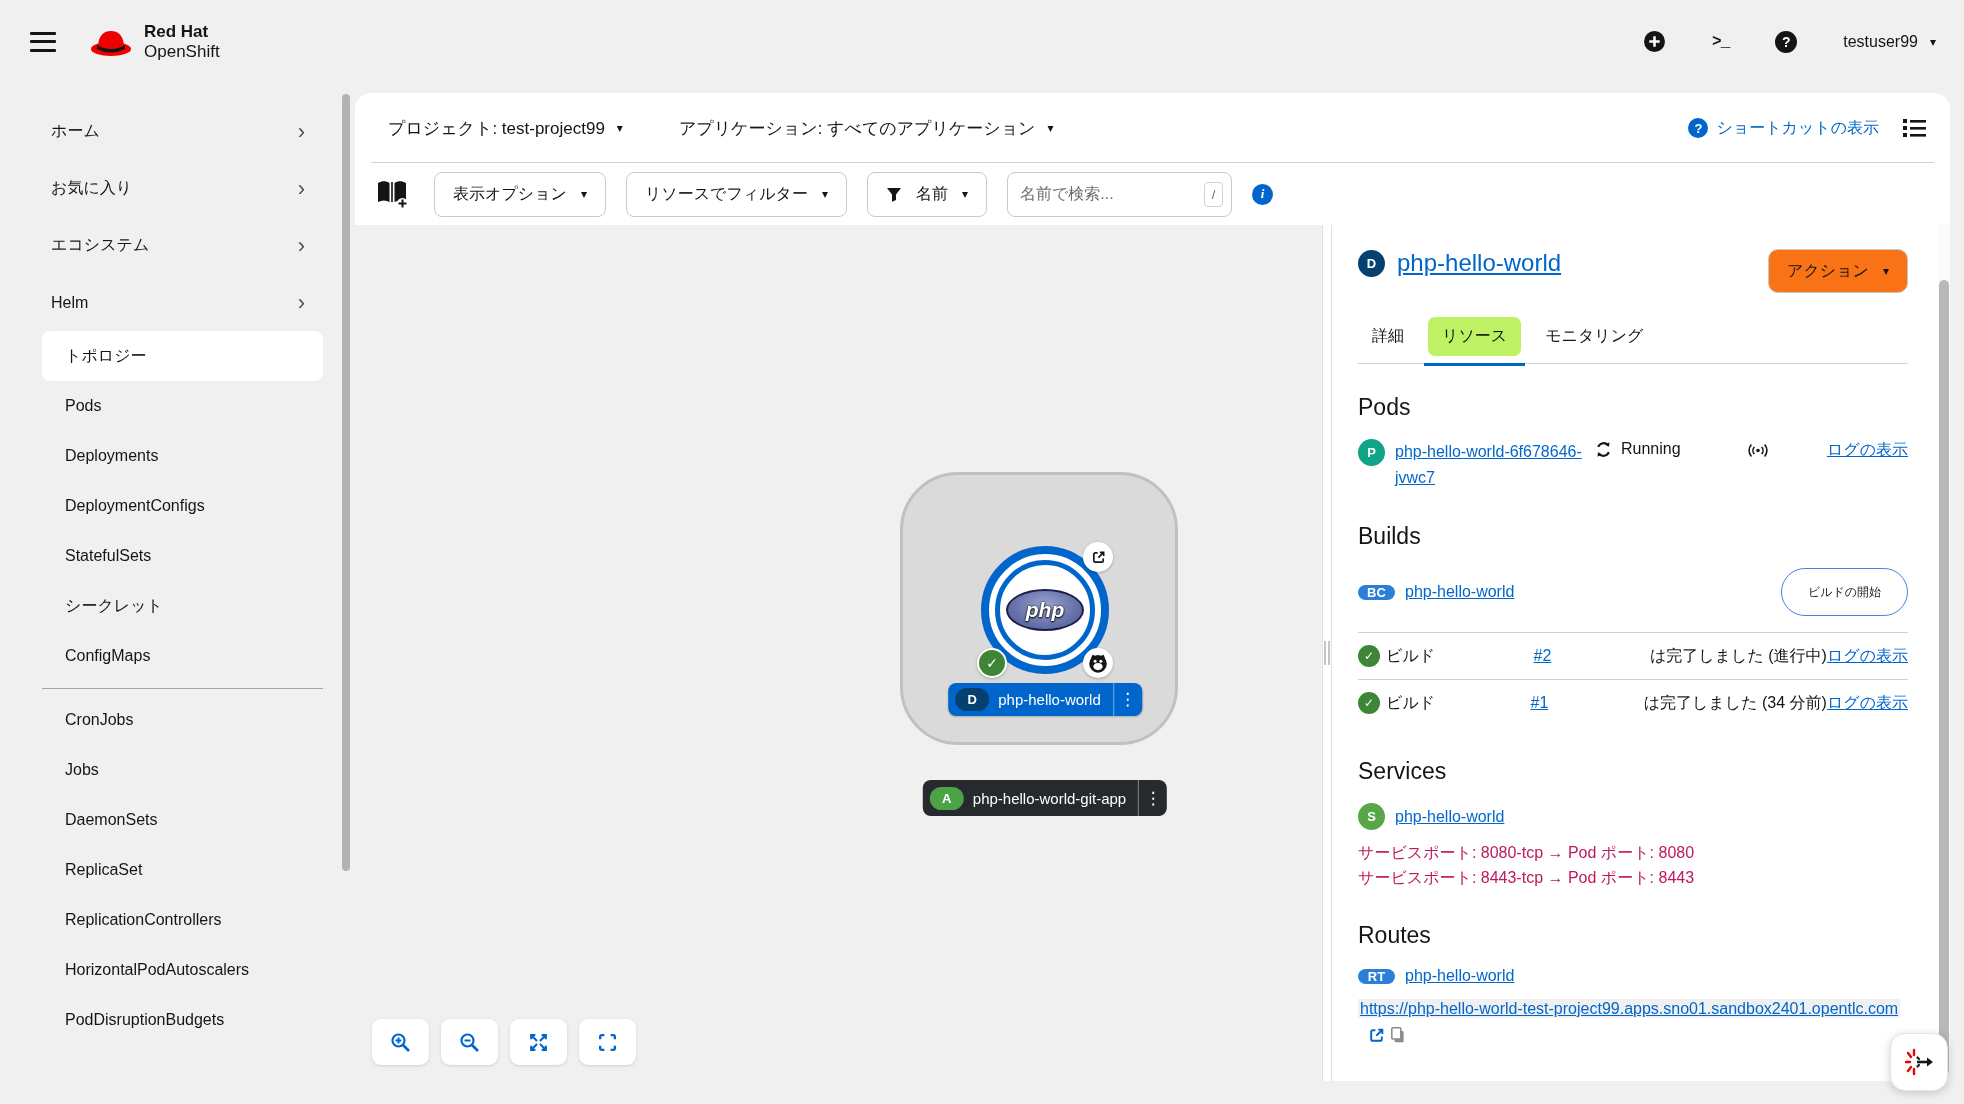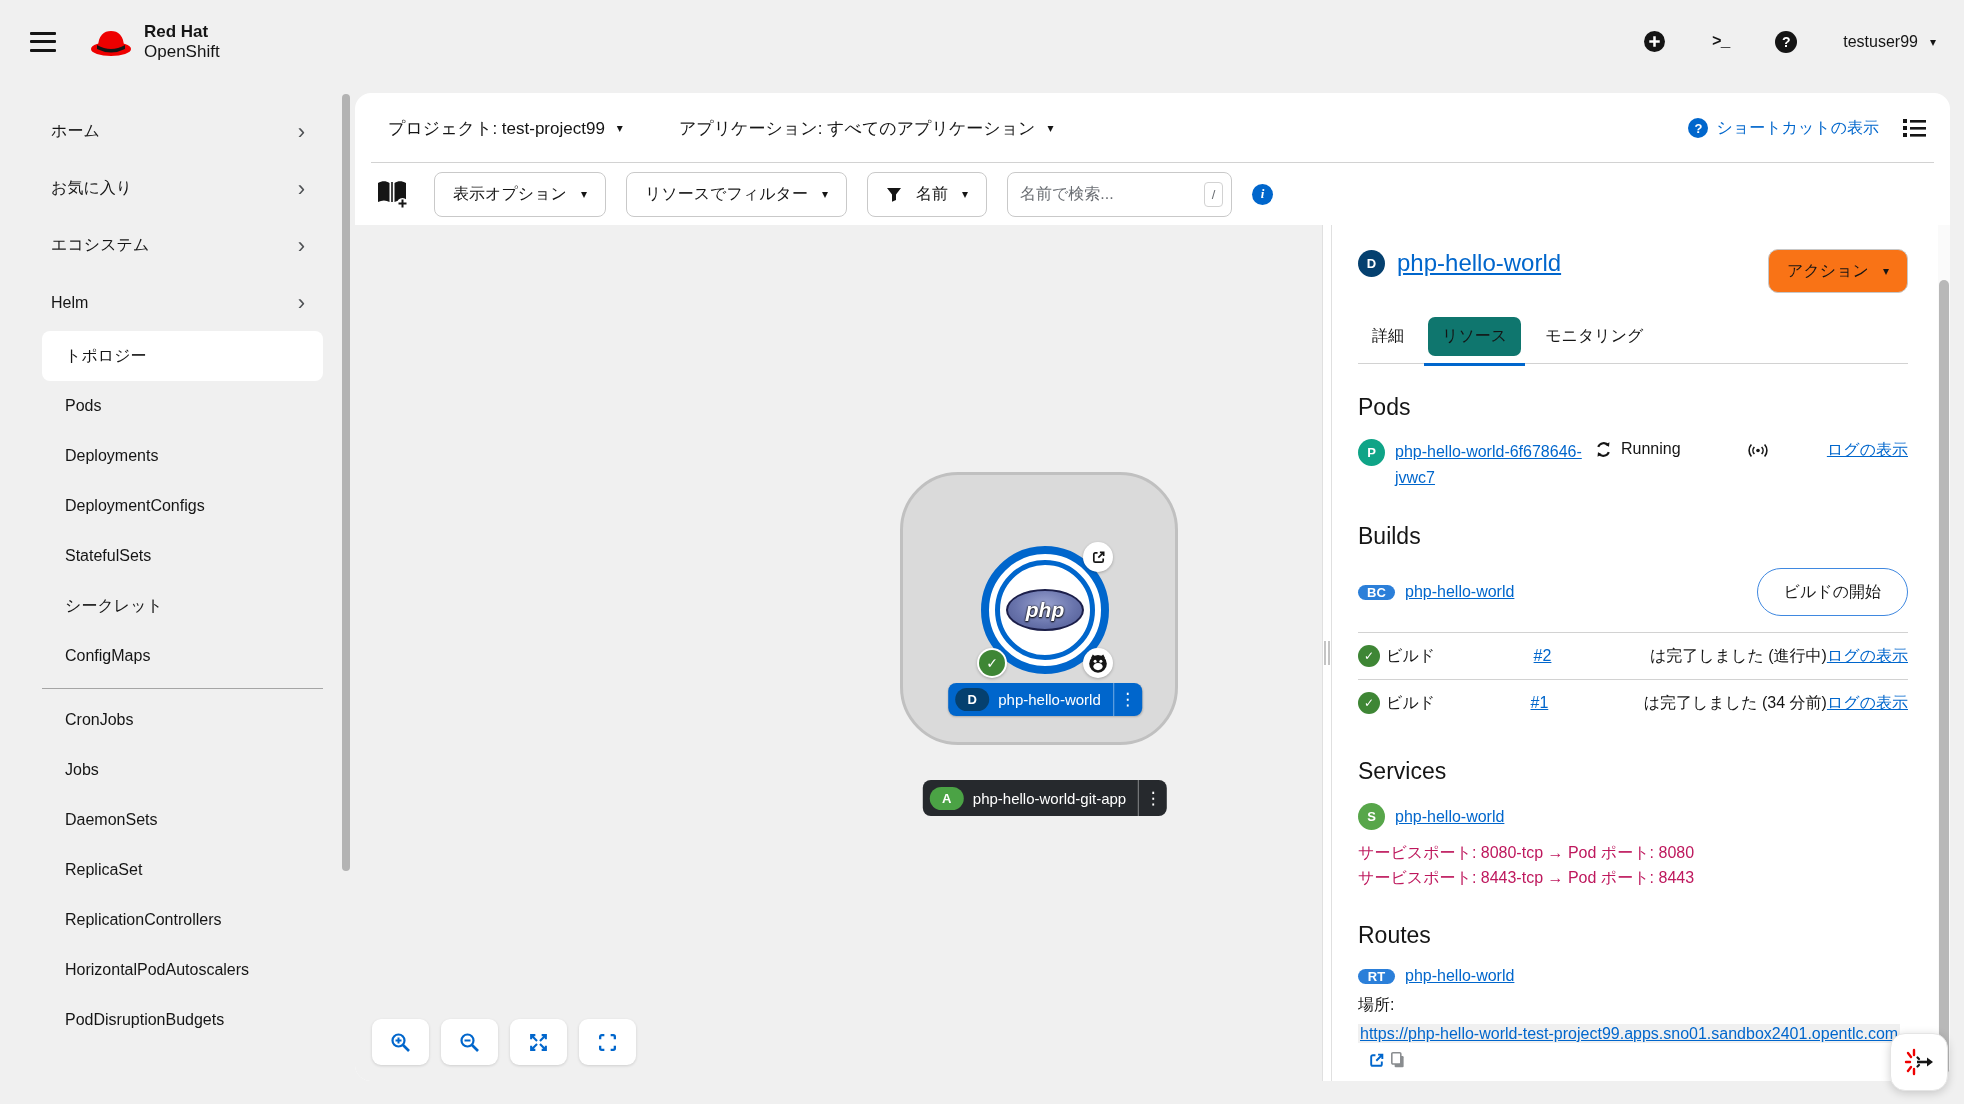--- a/index.html
+++ b/index.html
@@ -95,37 +95,37 @@
   .badge-p { background:#0fa487; }
   .badge-bc { background:#2b7fd9; }
   .badge-s { background:#57a64a; }
   .badge-rt { background:#2b7fd9; }
   .title-row { display:flex; align-items:center; gap:12px; }
   .panel-title { font-size:24px; font-weight:500; color:#0066cc; text-decoration:underline; }
   .actions-btn { height:44px; padding:0 18px; background:#f97316; border:1px solid #c7c7c7; border-radius:10px; font-size:16px; color:#151515; display:flex; align-items:center; gap:14px; cursor:pointer; font-family:inherit; }
 
   .tabs { display:flex; gap:10px; margin-top:24px; border-bottom:1px solid #d2d2d2; padding-bottom:7px; }
   .tab { position:relative; padding:9px 14px; font-size:16px; cursor:pointer; color:#151515; border-radius:7px; background:none; border:none; font-family:inherit; }
-  .tab.active { background:#0f766e; }
+  .tab.active { background:#bef264; }
   .tab.active::after { content:""; position:absolute; left:-4px; right:-4px; bottom:-10px; height:3px; background:#0066cc; }
 
   .panel h2 { font-size:23px; font-weight:500; margin:32px 0 18px; }
   .panel h2.first { margin-top:30px; }
   a.plink { color:#0066cc; text-decoration:underline; cursor:pointer; }
 
   .pod-row { display:grid; grid-template-columns:237px 152px 1fr auto; align-items:start; }
   .pod-name { display:flex; gap:10px; line-height:26px; }
   .pod-name a { word-break:break-all; max-width:190px; display:inline-block; }
   .pod-status { display:flex; align-items:center; gap:9px; margin-top:1px; }
   .pod-signal { margin-top:4px; }
   .logs-right { justify-self:end; margin-top:1px; white-space:nowrap; }
 
   .build-head { display:flex; align-items:center; justify-content:space-between; margin-bottom:16px; }
   .bc-name { display:flex; align-items:center; gap:10px; }
-  .start-build-btn { height:48px; padding:0 26px; border:1px solid #3f88e0; border-radius:24px; background:#fff; color:#1b1b1b; font-size:16px; cursor:pointer; font-family:inherit; }
+  .start-build-btn { height:48px; padding:0 26px; border:1px solid #3f88e0; border-radius:24px; background:#fff; color:#1b1b1b; font-size:12px; cursor:pointer; font-family:inherit; }
   .build-row { border-top:1px solid #d2d2d2; padding:12px 0; display:flex; align-items:center; }
   .build-txt { flex:1; display:flex; align-items:center; gap:20px;justify-content:space-between; }
   .build-check { width:22px; height:22px; border-radius:50%; background:#3e8635; color:#fff; font-size:12px; font-weight:bold; display:flex; align-items:center; justify-content:center; margin-right:6px; flex:none; }
   .build-row a.logs { white-space:nowrap; }
 
   .svc-row, .rt-row { display:flex; align-items:center; gap:10px; margin-bottom:10px; }
   .port-line { line-height:25px; color:#be185d; }
 
   .loc-label { margin:10px 0 4px; }
   .route-url-wrap { max-width:548px; line-height:27px; }
@@ -479,21 +479,20 @@
               <a class="plink">php-hello-world</a>
             </div>
             <div class="port-line">サービスポート: 8080-tcp → Pod ポート: 8080</div>
             <div class="port-line">サービスポート: 8443-tcp → Pod ポート: 8443</div>
 
             <h2>Routes</h2>
             <div class="rt-row">
               <span class="res-badge pillb badge-rt">RT</span>
               <a class="plink">php-hello-world</a>
             </div>
-            <div class="loc-label">場所:</div>
             <div class="route-url-wrap">
               <a class="route-url">https://php-hello-world-test-project99.apps.sno01.sandbox2401.opentlc.com</a><span class="url-icons"><svg width="17" height="17" viewBox="0 0 16 16">
                   <path d="M7 3 H4.5 A1.5 1.5 0 0 0 3 4.5 V11.5 A1.5 1.5 0 0 0 4.5 13 H11.5 A1.5 1.5 0 0 0 13 11.5 V9" fill="none" stroke="#0066cc" stroke-width="1.8"></path>
                   <path d="M9.5 2.5 h4 v4 M13.2 2.8 L7.8 8.2" fill="none" stroke="#0066cc" stroke-width="1.8"></path>
                 </svg><svg width="18" height="18" viewBox="0 0 16 16">
                   <rect x="5" y="4.5" width="8" height="10" rx="1" fill="#8a8d90"></rect>
                   <rect x="2.5" y="1.5" width="8" height="10" rx="1" fill="#fff" stroke="#8a8d90" stroke-width="1.4"></rect>
                 </svg></span>
             </div>
 

